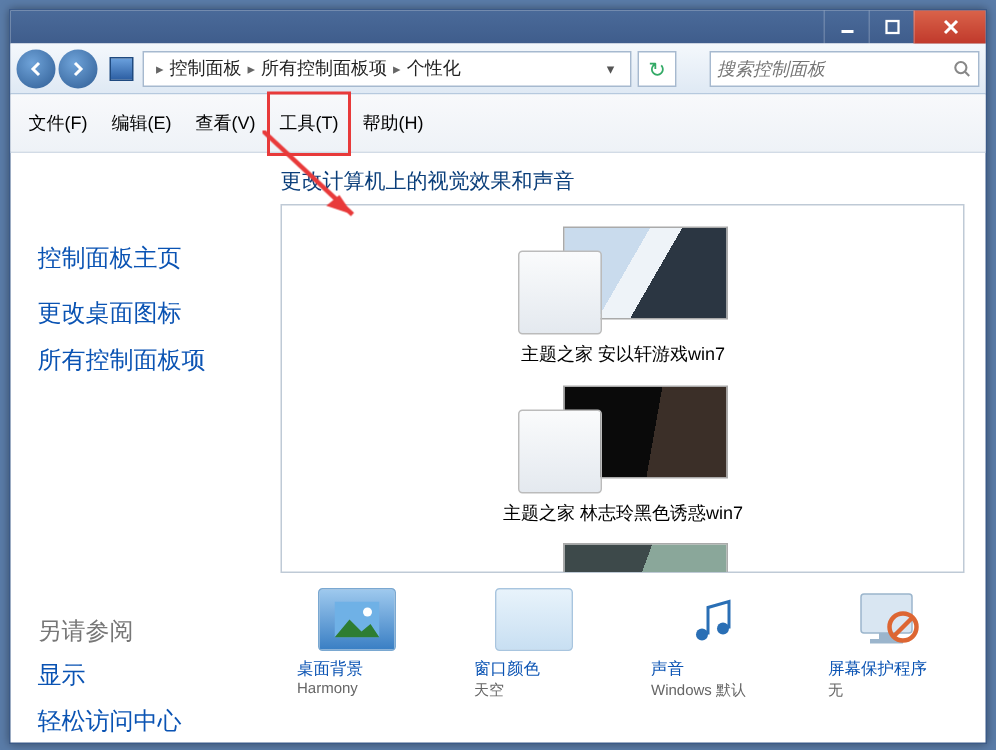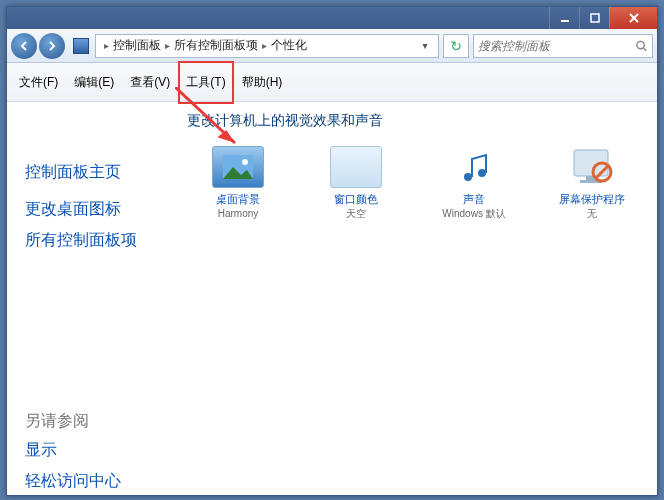--- a/index.html
+++ b/index.html
@@ -10,21 +10,21 @@
 .win-btn.close { width: 48px; background: linear-gradient(#d9634a,#c0392b); }
 .win-btn svg { width: 12px; height: 12px; }
 .navbar { height: 34px; background: linear-gradient(#f4f8fc,#dfe9f4); border-bottom: 1px solid #b6c9de; display: flex; align-items: center; padding: 0 4px; gap: 2px; }
 .nav-arrow { width: 26px; height: 26px; border-radius: 50%; background: radial-gradient(circle at 40% 35%, #6fa3d9, #2e5c93); display: flex; align-items: center; justify-content: center; }
 .nav-arrow svg { width: 12px; height: 12px; }
 .addr-icon { width: 16px; height: 16px; margin-left: 6px; background: linear-gradient(#6aa0dd,#2d5fa3); border: 1px solid #1f4a80; }
 .breadcrumb { flex: 1; height: 24px; background: #fff; border: 1px solid #a6b9cf; margin-left: 4px; display: flex; align-items: center; font-size: 12px; color: #222; padding: 0 4px; }
 .crumb-sep { margin: 0 4px; color: #666; font-size: 10px; }
 .addr-drop { width: 18px; text-align: center; color: #555; font-size: 10px; }
 .refresh { width: 26px; height: 24px; border: 1px solid #a6b9cf; background: #fff; margin-left: 2px; display: flex; align-items: center; justify-content: center; color: #3a6; font-size: 14px; }
-.searchbox { width: 180px; height: 24px; border: 1px solid #a6b9cf; background: #fff; margin-left: 2px; display: flex; align-items: center; padding: 0 4px; }
+.searchbox { width: 180px; height: 24px; border: 1px solid #a6b9cf; background: #fff; margin-left: 20px; display: flex; align-items: center; padding: 0 4px; }
 .searchbox input { border: none; outline: none; flex: 1; font-size: 12px; color: #888; font-style: italic; }
 .search-icon { width: 14px; height: 14px; }
 .menubar { height: 39px; background: linear-gradient(#f8f9fb,#eef2f7); border-bottom: 1px solid #d2dbe6; display: flex; align-items: center; font-size: 12px; padding: 0 4px; }
 .menu-item { padding: 3px 8px; }
 .menu-item.highlight { border: 2px solid #e83a3a; padding: 11px 6px; }
 .red-arrow { position: absolute; left: 168px; top: 80px; pointer-events: none; }
 .body-area { display: flex; height: calc(100% - 80px); }
 .sidebar { width: 170px; padding: 12px 8px 8px 18px; font-size: 16px; display: flex; flex-direction: column; margin-top: 48px; }
 .sidebar a { color: #0a53b3; text-decoration: none; display: block; margin-bottom: 10px; }
 .sidebar .spacer { flex: 1; }
@@ -35,21 +35,21 @@
 .theme-list { border: 1px solid #bfcad6; height: 246px; overflow-y: auto; padding: 8px; }
 .theme { width: 160px; margin: 6px auto 12px; text-align: center; font-size: 12px; }
 .thumb-wrap { position: relative; width: 140px; height: 72px; margin: 0 auto 6px; }
 .thumb-bg { position: absolute; right: 0; top: 0; width: 110px; height: 62px; border: 1px solid #aaa; }
 .bg1 { background: linear-gradient(120deg,#c9dbed 40%,#eef3f8 40%,#eef3f8 55%,#2b3642 55%); }
 .bg2 { background: linear-gradient(100deg,#0a0a0a 55%,#3b2f28 55%); }
 .bg3 { background: linear-gradient(110deg,#3d494a 45%,#8aa79a 45%); }
 .thumb-fg { position: absolute; left: 0; bottom: 0; width: 56px; height: 56px; background: linear-gradient(#fafbfc,#e4e9ef); border: 1px solid #bbb; border-radius: 3px; }
 .theme-name { line-height: 1.3; }
 .bottom { display: flex; justify-content: center; gap: 38px; margin-top: 10px; }
-.bottom-item { width: 80px; text-align: center; font-size: 11px; }
+.bottom-item { width: 80px; font-size: 11px; }
 .bicon { width: 52px; height: 42px; margin: 0 auto 4px; display: flex; align-items: center; justify-content: center; }
 .bicon.bg { background: linear-gradient(#9ec9ee,#3a7fc4); border: 1px solid #7aa8d1; border-radius: 3px; }
 .bicon.wc { background: linear-gradient(#e8f3fb,#c8dff2); border: 1px solid #a8c5df; border-radius: 3px; }
 .blabel { color: #0a53b3; display: block; }
 .bval { color: #666; font-size: 10px; }
 </style>
 </head>
 <body>
 
 <div class="window">
@@ -126,20 +126,41 @@
       <a>所有控制面板项</a>
       <div class="spacer"></div>
       <div class="sec-title">另请参阅</div>
       <a>显示</a>
       <a>轻松访问中心</a>
     </div>
 
     <div class="main">
       <h1>更改计算机上的视觉效果和声音</h1>
 
+      <div class="theme-list">
+        <div class="theme">
+          <div class="thumb-wrap">
+              <div class="thumb-bg bg1"></div>
+              <div class="thumb-fg"></div>
+            </div>
+          <div class="theme-name">主题之家 安以轩游戏win7</div>
+        </div>
+        <div class="theme">
+          <div class="thumb-wrap">
+              <div class="thumb-bg bg2"></div>
+              <div class="thumb-fg"></div>
+            </div>
+          <div class="theme-name">主题之家 林志玲黑色诱惑win7</div>
+        </div>
+        <div class="theme">
+          <div class="thumb-wrap">
+              <div class="thumb-bg bg3"></div>
+            </div>
+        </div>
+      </div>
 
       <div class="bottom">
         <div class="bottom-item">
           <div class="bicon bg">
               <svg width="30" height="24">
                 <rect x="0" y="0" width="30" height="24" fill="#6fb1e6"></rect>
                 <circle cx="22" cy="7" r="3" fill="#fff"></circle>
                 <path d="M0 24 L10 12 L18 20 L24 15 L30 24 Z" fill="#2e7d32"></path>
               </svg>
             </div>

